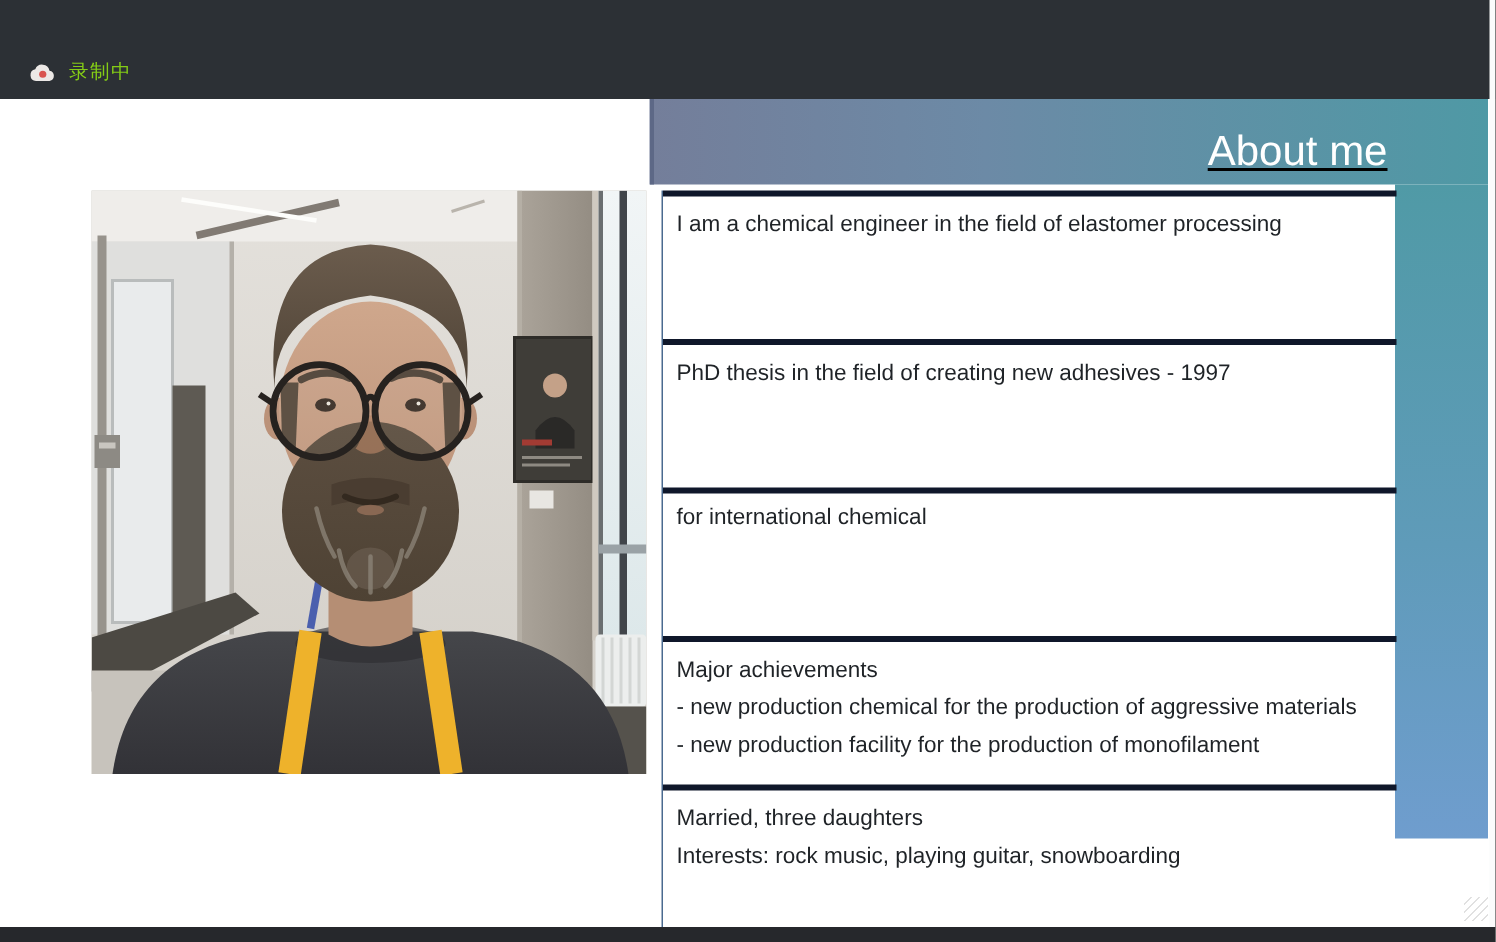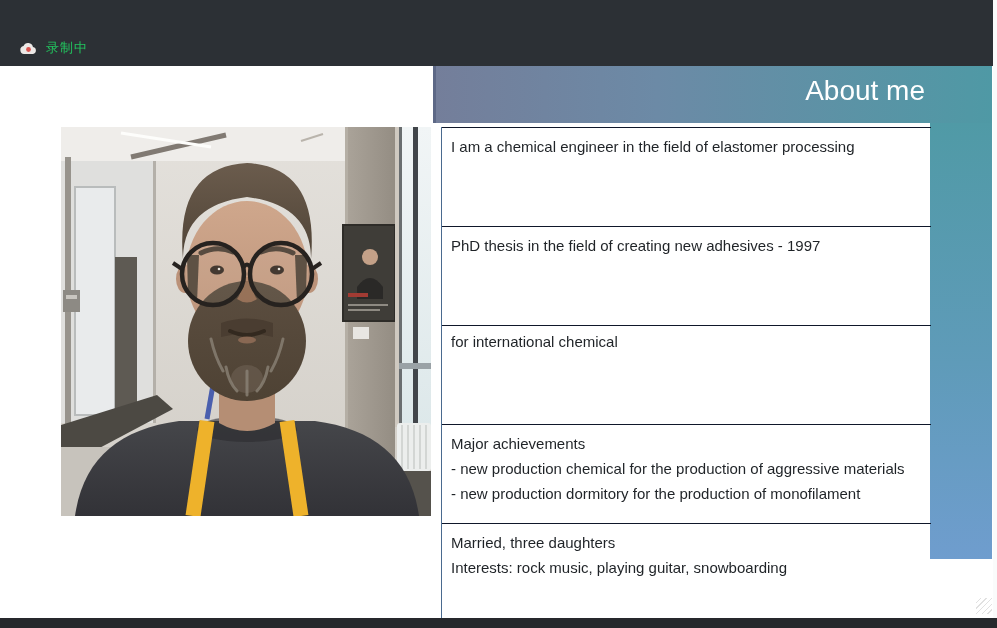--- a/index.html
+++ b/index.html
@@ -4,45 +4,45 @@
 <style>
   html,body{margin:0;padding:0;background:#111;}
   #screen{
     position:relative;width:997px;height:628px;overflow:hidden;
     background:#ffffff;font-family:"Liberation Sans",sans-serif;
   }
   
   .top-bar{position:absolute;left:0;top:0;width:997px;height:66px;background:#2c3035;}
   .rec-indicator{position:absolute;left:20px;top:39px;display:flex;align-items:center;gap:9px;}
   .rec-indicator svg{display:block;}
-  .rec-label{color:#22c55e;font-size:13px;letter-spacing:1px;}
+  .rec-label{color:#84cc16;font-size:13px;letter-spacing:1px;}
   
   .bottom-bar{position:absolute;left:0;top:618px;width:997px;height:10px;background:#26282c;}
   
   .right-edge{position:absolute;right:0;top:0;width:4px;height:618px;background:#fafbfb;z-index:30;}
   
   .webcam{position:absolute;left:61px;top:127px;width:370px;height:389px;overflow:hidden;background:#d8d4ce;}
   .webcam svg{display:block;}
   
   .slide-header{
     position:absolute;left:433px;top:66px;width:559px;height:57px;
     background:linear-gradient(90deg,#747e9a 0%,#6c8aa6 40%,#4f99a5 100%);
     box-shadow:inset 3px 0 0 #5d6886;
-    display:flex;align-items:center;justify-content:flex-end;
+    display:flex;align-items:flex-end;justify-content:flex-end;text-decoration:underline;
   }
   .slide-title{color:#ffffff;font-size:28px;line-height:1;padding:0 67px 8px 0;font-weight:400;}
   .side-strip{
     position:absolute;left:930px;top:123px;width:62px;height:436px;
     background:linear-gradient(180deg,#509aa6 0%,#5f9bb9 55%,#6f9dce 100%);
   }
   .rows{
     position:absolute;left:441px;top:127px;width:489px;
     border-left:1px solid #4a6a8f;
   }
-  .row{border-top:1px solid #0f172a;box-sizing:border-box;padding:6px 10px 0 9px;}
+  .row{border-top:4px solid #0f172a;box-sizing:border-box;padding:6px 10px 0 9px;}
   .row-1,.row-2,.row-3,.row-4{height:99px;}
   .row-5{height:106px;}
   .line{color:#1f2327;font-size:15px;line-height:25px;white-space:nowrap;}
   .row-3 .line{line-height:19px;}
   
   .grip{
     position:absolute;left:976px;top:598px;width:16px;height:16px;
     background:repeating-linear-gradient(135deg,transparent 0 3px,#d9d9d9 3px 4px);
     opacity:.8;cursor:nwse-resize;
   }
@@ -189,21 +189,21 @@
     </div>
     <div class="row row-2">
       <div class="line">PhD thesis in the field of creating new adhesives - 1997</div>
     </div>
     <div class="row row-3">
       <div class="line">for international chemical</div>
     </div>
     <div class="row row-4">
       <div class="line">Major achievements</div>
       <div class="line">- new production chemical for the production of aggressive materials</div>
-      <div class="line">- new production dormitory for the production of monofilament</div>
+      <div class="line">- new production facility for the production of monofilament</div>
     </div>
     <div class="row row-5">
       <div class="line">Married, three daughters</div>
       <div class="line">Interests: rock music, playing guitar, snowboarding</div>
     </div>
   </div>
 
   <div class="right-edge"></div>
 
   <div class="grip"></div>

